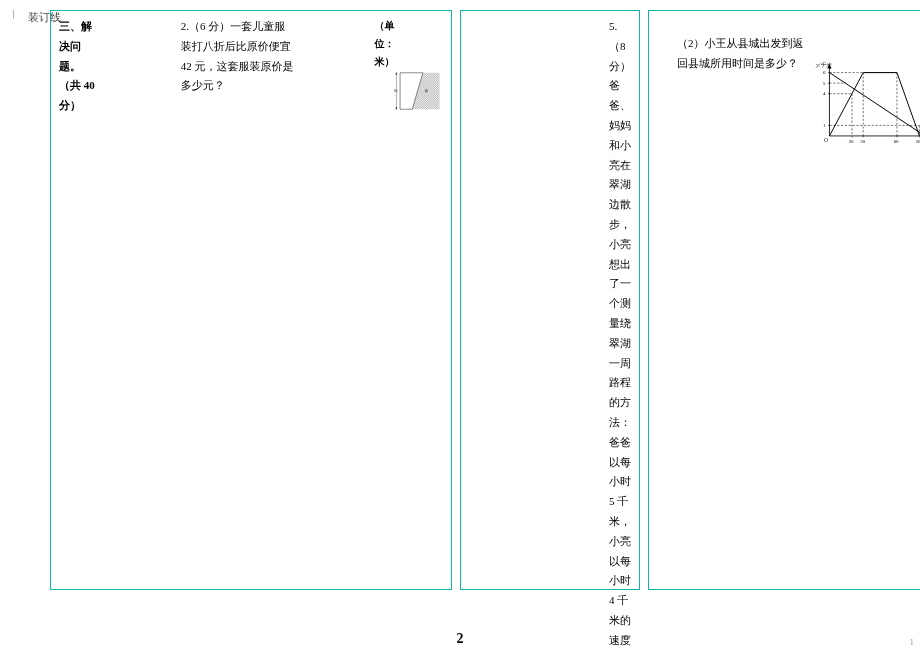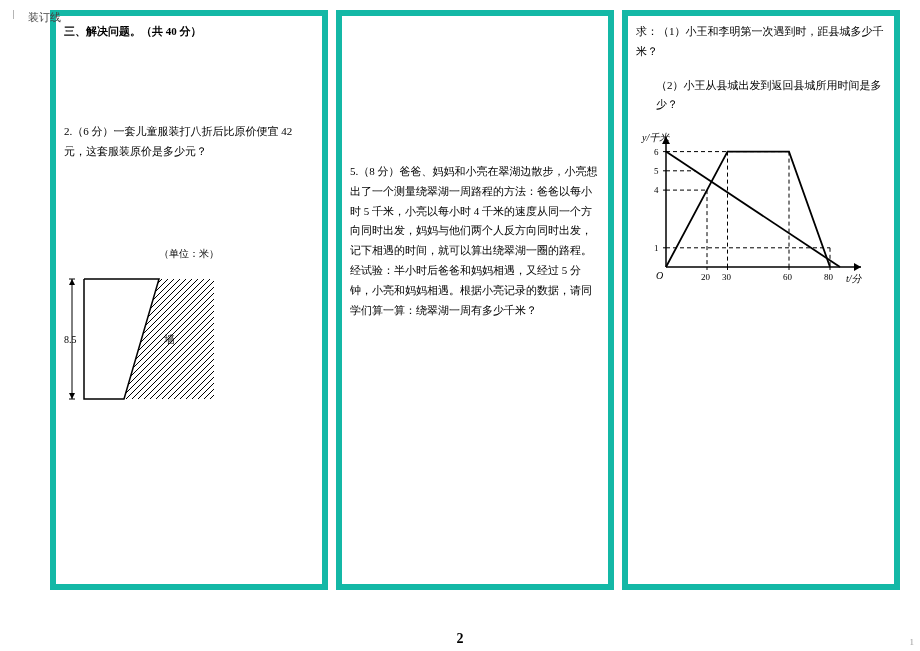--- a/index.html
+++ b/index.html
@@ -13,25 +13,24 @@
     position: relative;
   }
   .page {
     display: flex;
     gap: 8px;
     padding: 10px 20px 30px 50px;
     height: 620px;
   }
   .col {
     flex: 1;
-    border: 6px solid #14b8a6;
+    border: 1px solid #14b8a6;
     padding: 6px 8px;
     line-height: 1.8;
     display: flex;
-    flex-direction: column;
   }
   .section-title {
     font-weight: bold;
   }
   .q {
     margin-bottom: 4px;
   }
   .spacer-lg { flex: 0 0 80px; }
   .figure1 {
     width: 160px;
@@ -64,23 +63,24 @@
     position: absolute;
     left: 28px;
     top: 10px;
     font-size: 11px;
     color: #444;
   }
   .unit-label {
     font-size: 10px;
     text-align: center;
     margin-bottom: 2px;
+    font-weight: bold;
   }
   .sub-q {
-    margin: 10px 0 6px 20px;
+    margin: 17px 0 6px 20px;
   }
   .corner-num {
     position: absolute;
     right: 6px;
     bottom: 4px;
     font-size: 9px;
     color: #999;
   }
 </style>
 </head>
@@ -120,21 +120,20 @@
       <text x="100" y="74" font-size="11">墙</text>
     </svg>
   </div>
 
   <div class="col">
     <div style="flex:0 0 140px"></div>
     <div class="q">5.（8 分）爸爸、妈妈和小亮在翠湖边散步，小亮想出了一个测量绕翠湖一周路程的方法：爸爸以每小时 5 千米，小亮以每小时 4 千米的速度从同一个方向同时出发，妈妈与他们两个人反方向同时出发，记下相遇的时间，就可以算出绕翠湖一圈的路程。经试验：半小时后爸爸和妈妈相遇，又经过 5 分钟，小亮和妈妈相遇。根据小亮记录的数据，请同学们算一算：绕翠湖一周有多少千米？</div>
   </div>
 
   <div class="col">
-    <div class="q">求：（1）小王和李明第一次遇到时，距县城多少千米？</div>
     <div class="sub-q">（2）小王从县城出发到返回县城所用时间是多少？</div>
 
     <svg class="figure2" viewBox="0 0 240 160">
 
       <line x1="30" y1="140" x2="225" y2="140" stroke="#000" stroke-width="1.5"></line>
       <polygon points="225,140 218,136 218,144" fill="#000"></polygon>
       <line x1="30" y1="140" x2="30" y2="10" stroke="#000" stroke-width="1.5"></line>
       <polygon points="30,10 26,17 34,17" fill="#000"></polygon>
 
       <text x="20" y="152" font-size="10" font-style="italic">O</text>

